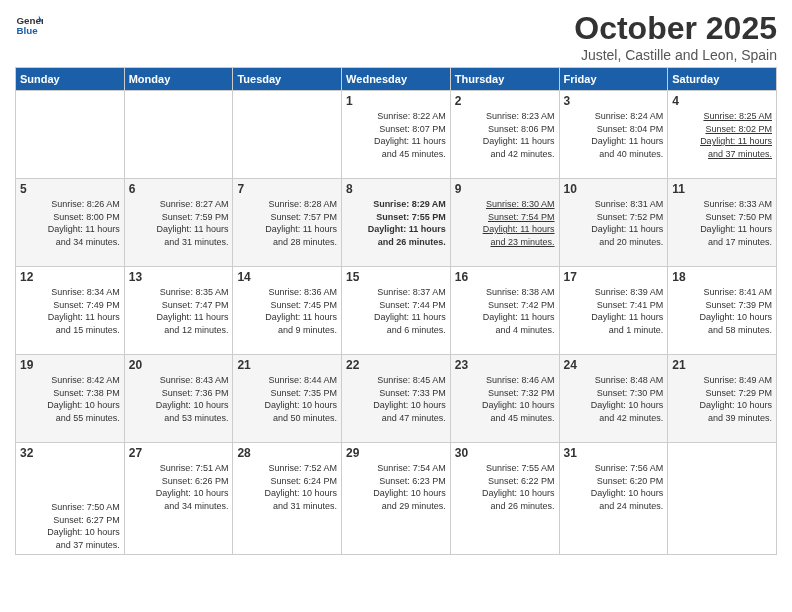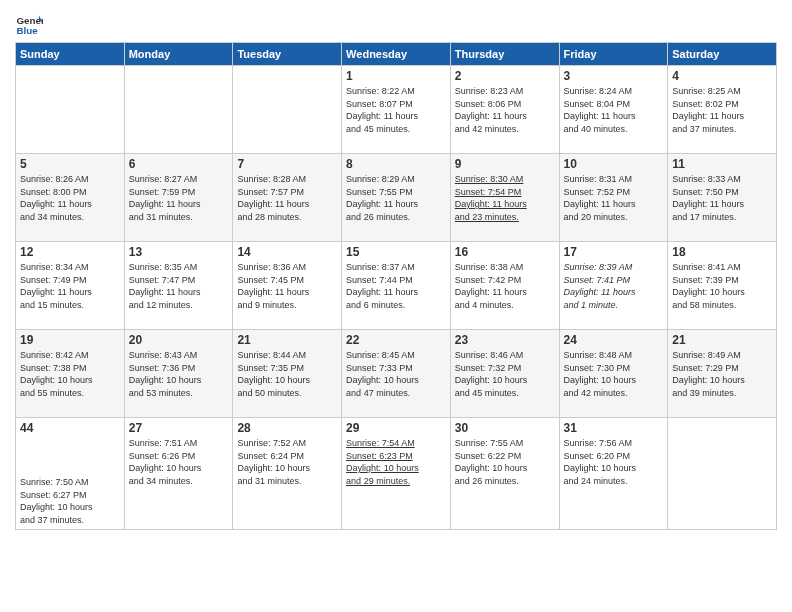--- a/index.html
+++ b/index.html
@@ -70,40 +70,45 @@
     .day-number {
       font-size: 12px;
       font-weight: bold;
       margin-bottom: 2px;
       display: block;
     }
     .day-info {
       font-size: 9px;
       line-height: 1.4;
       color: #333;
+      text-align: right;
     }
     .empty-cell {
       background: #fff !important;
     }
     .stripe-row td {
       background: #ebebeb;
     }
   </style>
 </head>
 <body>
 
 <div class="container">
   <div class="header-row">
     <div class="logo">
       <svg class="logo-icon" viewBox="0 0 40 40">
         <text x="2" y="20" font-size="14" font-weight="bold" fill="#333">General</text>
         <text x="2" y="34" font-size="14" font-weight="bold" fill="#1a5fa8">Blue</text>
         <polygon points="34,8 40,18 34,14" fill="#1a5fa8"></polygon>
       </svg>
     </div>
+    <div class="title-block">
+      <div class="month-title">October 2025</div>
+      <div class="location-title">Justel, Castille and Leon, Spain</div>
+    </div>
   </div>
 
   <table class="calendar">
     <thead>
       <tr>
       <th>Sunday</th>
           <th>Monday</th>
           <th>Tuesday</th>
           <th>Wednesday</th>
           <th>Thursday</th>
@@ -132,21 +137,21 @@
           </td>
           <td>
             <span class="day-number">3</span>
             <div class="day-info" style="white-space: pre-line;">Sunrise: 8:24 AM
 Sunset: 8:04 PM
 Daylight: 11 hours
 and 40 minutes.</div>
           </td>
           <td>
             <span class="day-number">4</span>
-            <div class="day-info" style="white-space: pre-line;">Sunrise: 8:25 AM
+            <div class="day-info" style="white-space: pre-line; text-decoration: underline;">Sunrise: 8:25 AM
 Sunset: 8:02 PM
 Daylight: 11 hours
 and 37 minutes.</div>
           </td>
         </tr>
         <tr class="stripe-row">
           <td>
             <span class="day-number">5</span>
             <div class="day-info" style="white-space: pre-line;">Sunrise: 8:26 AM
 Sunset: 8:00 PM
@@ -162,21 +167,21 @@
           </td>
           <td>
             <span class="day-number">7</span>
             <div class="day-info" style="white-space: pre-line;">Sunrise: 8:28 AM
 Sunset: 7:57 PM
 Daylight: 11 hours
 and 28 minutes.</div>
           </td>
           <td>
             <span class="day-number">8</span>
-            <div class="day-info" style="white-space: pre-line;">Sunrise: 8:29 AM
+            <div class="day-info" style="white-space: pre-line; font-weight: bold;">Sunrise: 8:29 AM
 Sunset: 7:55 PM
 Daylight: 11 hours
 and 26 minutes.</div>
           </td>
           <td>
             <span class="day-number">9</span>
             <div class="day-info" style="white-space: pre-line; text-decoration: underline;">Sunrise: 8:30 AM
 Sunset: 7:54 PM
 Daylight: 11 hours
 and 23 minutes.</div>
@@ -227,21 +232,21 @@
           </td>
           <td>
             <span class="day-number">16</span>
             <div class="day-info" style="white-space: pre-line;">Sunrise: 8:38 AM
 Sunset: 7:42 PM
 Daylight: 11 hours
 and 4 minutes.</div>
           </td>
           <td>
             <span class="day-number">17</span>
-            <div class="day-info" style="white-space: pre-line; font-style: italic;">Sunrise: 8:39 AM
+            <div class="day-info" style="white-space: pre-line;">Sunrise: 8:39 AM
 Sunset: 7:41 PM
 Daylight: 11 hours
 and 1 minute.</div>
           </td>
           <td>
             <span class="day-number">18</span>
             <div class="day-info" style="white-space: pre-line;">Sunrise: 8:41 AM
 Sunset: 7:39 PM
 Daylight: 10 hours
 and 58 minutes.</div>
@@ -293,21 +298,21 @@
           <td>
             <span class="day-number">21</span>
             <div class="day-info" style="white-space: pre-line;">Sunrise: 8:49 AM
 Sunset: 7:29 PM
 Daylight: 10 hours
 and 39 minutes.</div>
           </td>
         </tr>
         <tr>
           <td>
-            <span class="day-number">44</span>
+            <span class="day-number">32</span>
             <div class="day-info" style="white-space: pre-line; margin-top: 41px;">Sunrise: 7:50 AM
 Sunset: 6:27 PM
 Daylight: 10 hours
 and 37 minutes.</div>
           </td>
           <td>
             <span class="day-number">27</span>
             <div class="day-info" style="white-space: pre-line;">Sunrise: 7:51 AM
 Sunset: 6:26 PM
 Daylight: 10 hours
@@ -315,21 +320,21 @@
           </td>
           <td>
             <span class="day-number">28</span>
             <div class="day-info" style="white-space: pre-line;">Sunrise: 7:52 AM
 Sunset: 6:24 PM
 Daylight: 10 hours
 and 31 minutes.</div>
           </td>
           <td>
             <span class="day-number">29</span>
-            <div class="day-info" style="white-space: pre-line; text-decoration: underline;">Sunrise: 7:54 AM
+            <div class="day-info" style="white-space: pre-line;">Sunrise: 7:54 AM
 Sunset: 6:23 PM
 Daylight: 10 hours
 and 29 minutes.</div>
           </td>
           <td>
             <span class="day-number">30</span>
             <div class="day-info" style="white-space: pre-line;">Sunrise: 7:55 AM
 Sunset: 6:22 PM
 Daylight: 10 hours
 and 26 minutes.</div>

